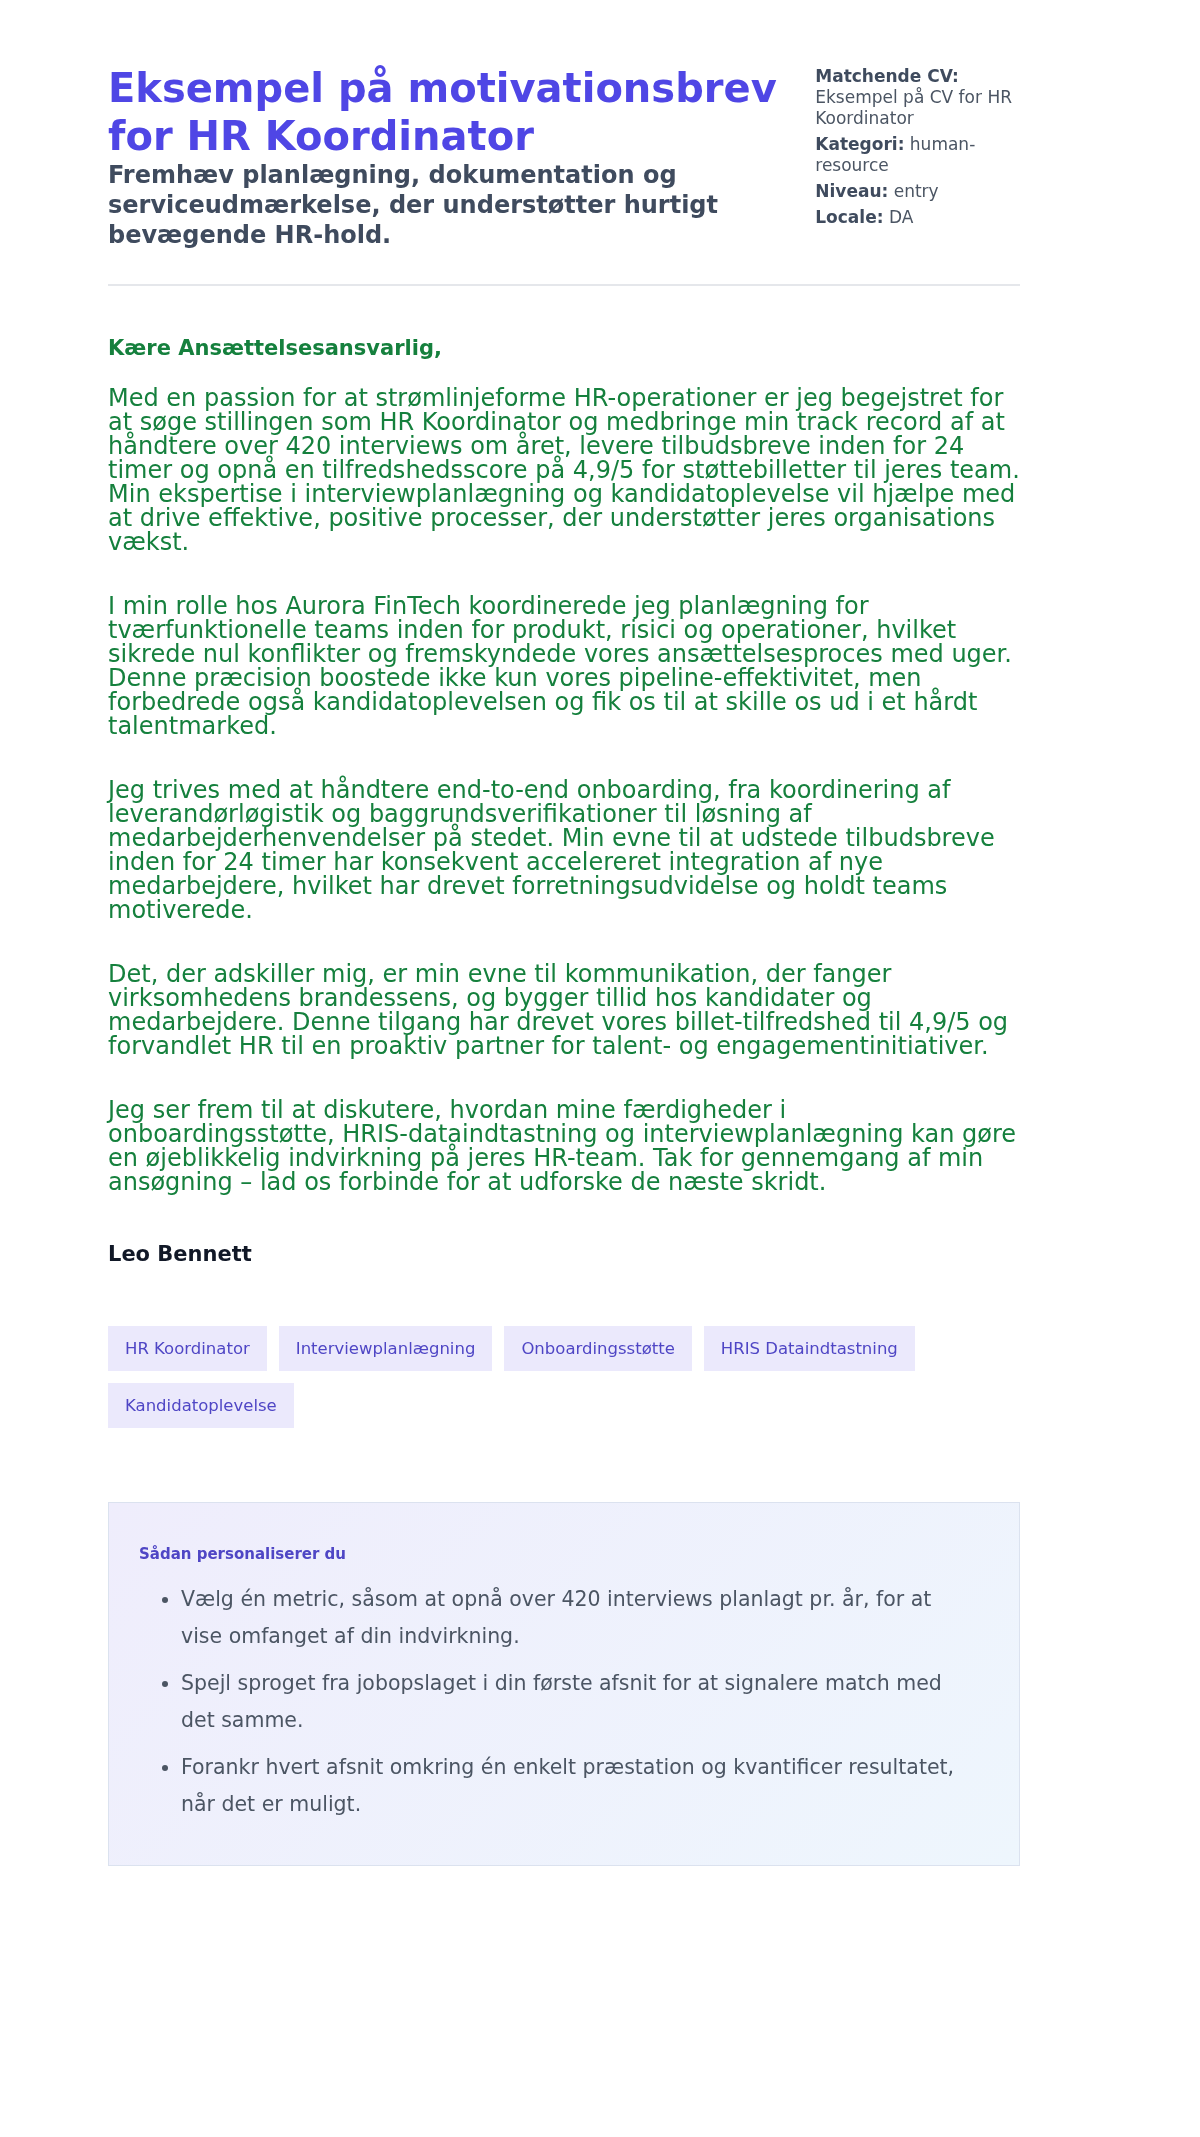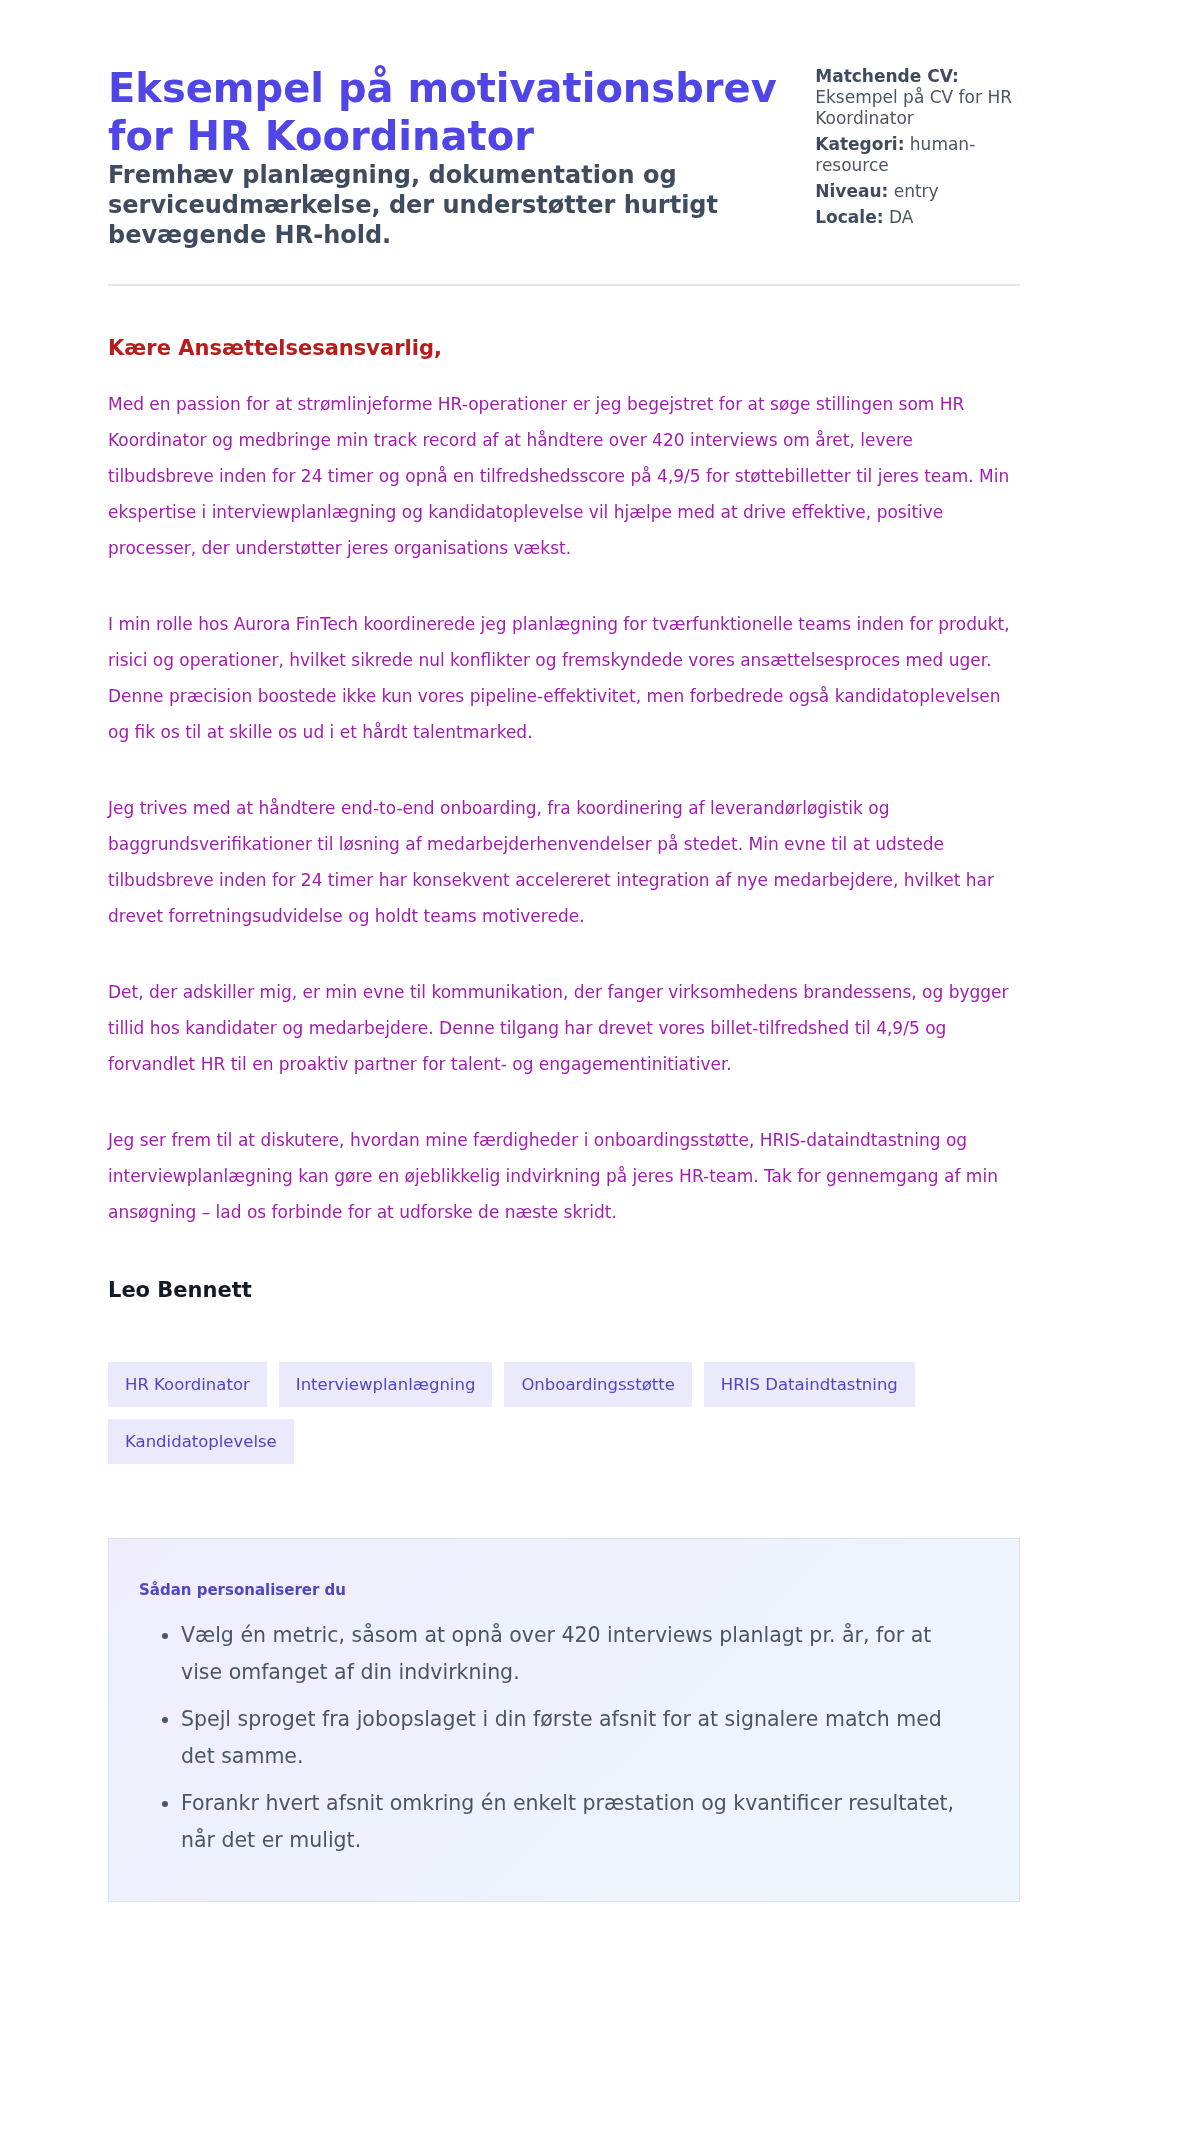--- a/index.html
+++ b/index.html
@@ -42,27 +42,27 @@
     color: #4b5563;
     width: 220px;
     margin-top: 2px;
   }
   .meta-row { margin-bottom: 5px; }
   .meta-label { font-weight: bold; color: #3f4b5e; }
   .salutation {
     margin: 50px 0 26px 0;
     font-size: 21px;
     font-weight: bold;
-    color: #b91c1c;
+    color: #15803d;
   }
   .para {
     margin: 0 0 40px 0;
-    font-size: 17px;
-    line-height: 36px;
-    color: #a21caf;
+    font-size: 24px;
+    line-height: 24px;
+    color: #15803d;
   }
   .signature { margin-top: 48px; }
   .sig-name {
     font-size: 21px;
     font-weight: bold;
     color: #111827;
     margin: 0 0 14px 0;
   }
   .sig-title {
     font-size: 20.5px;

